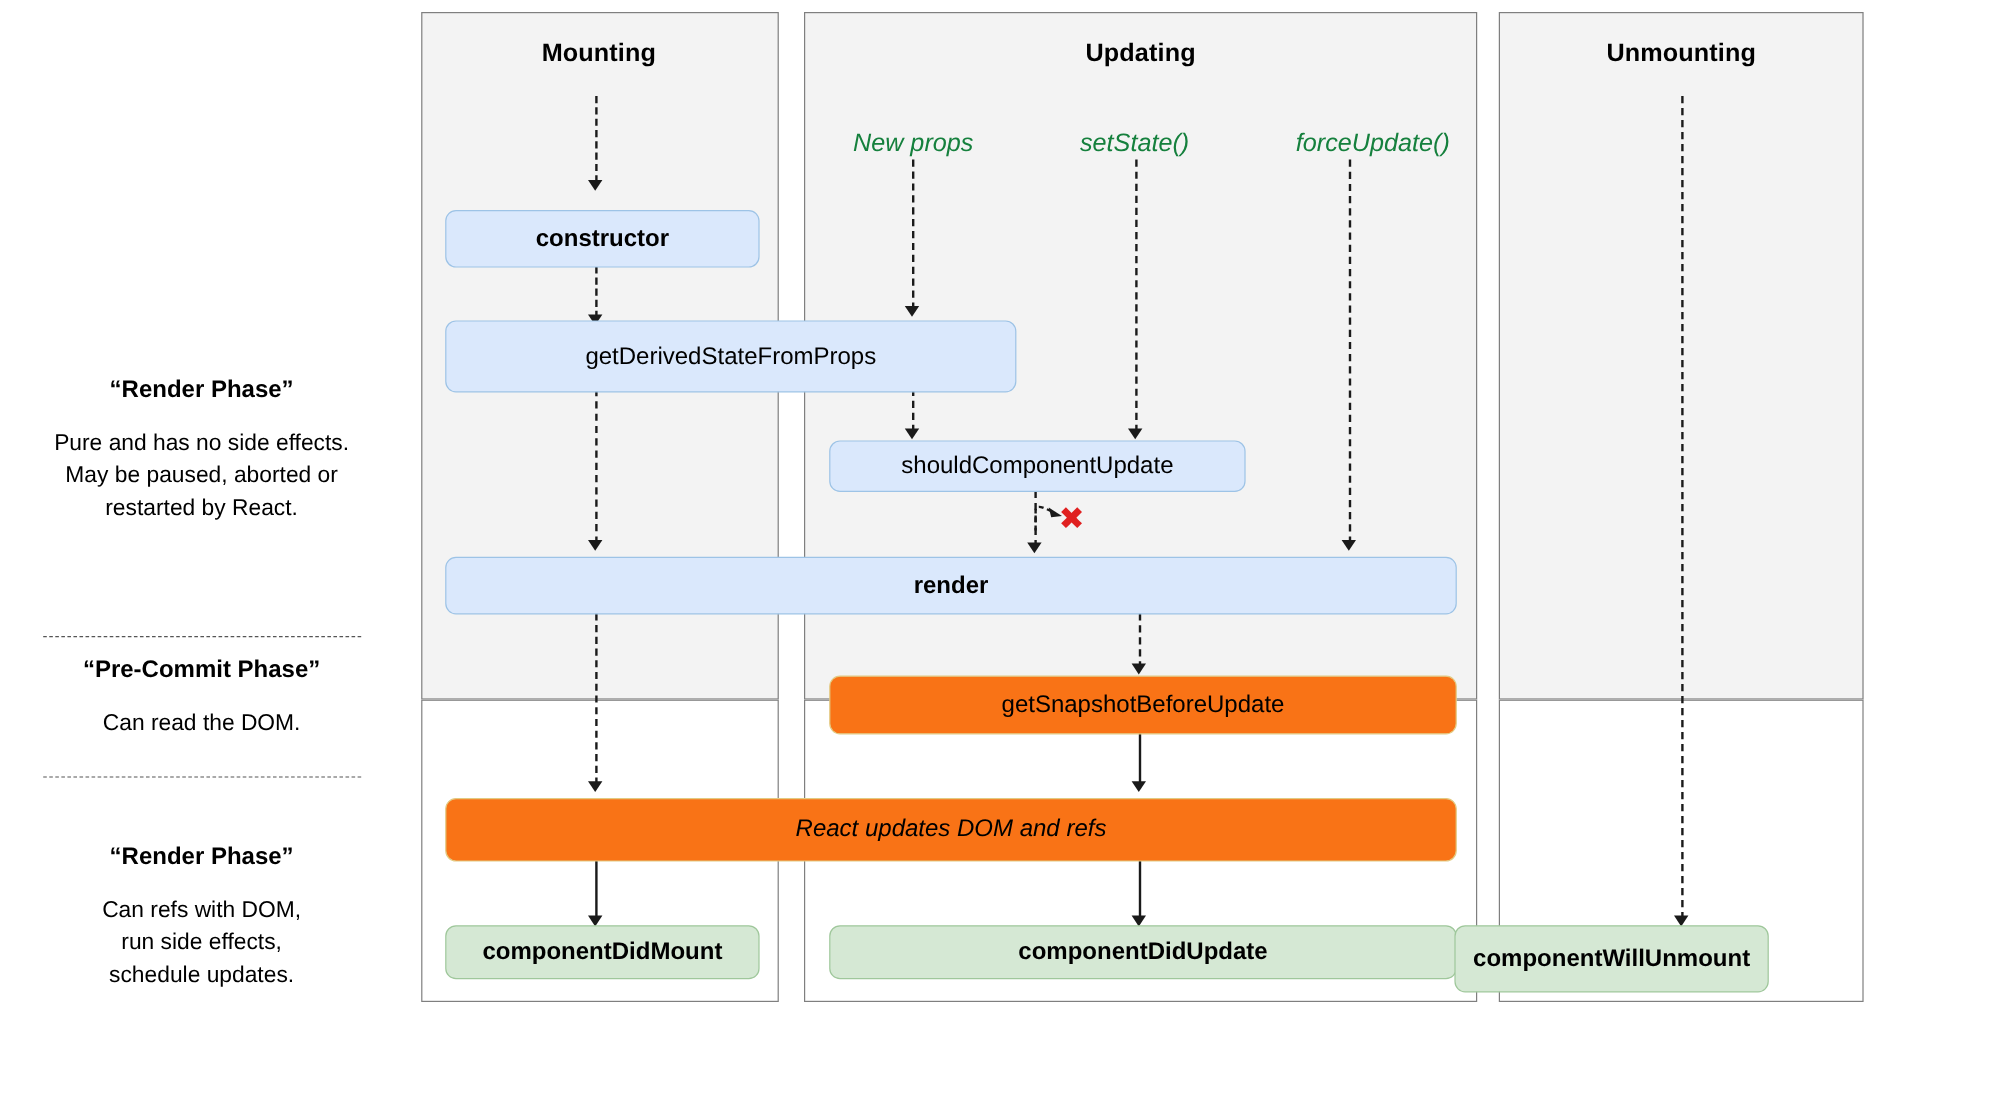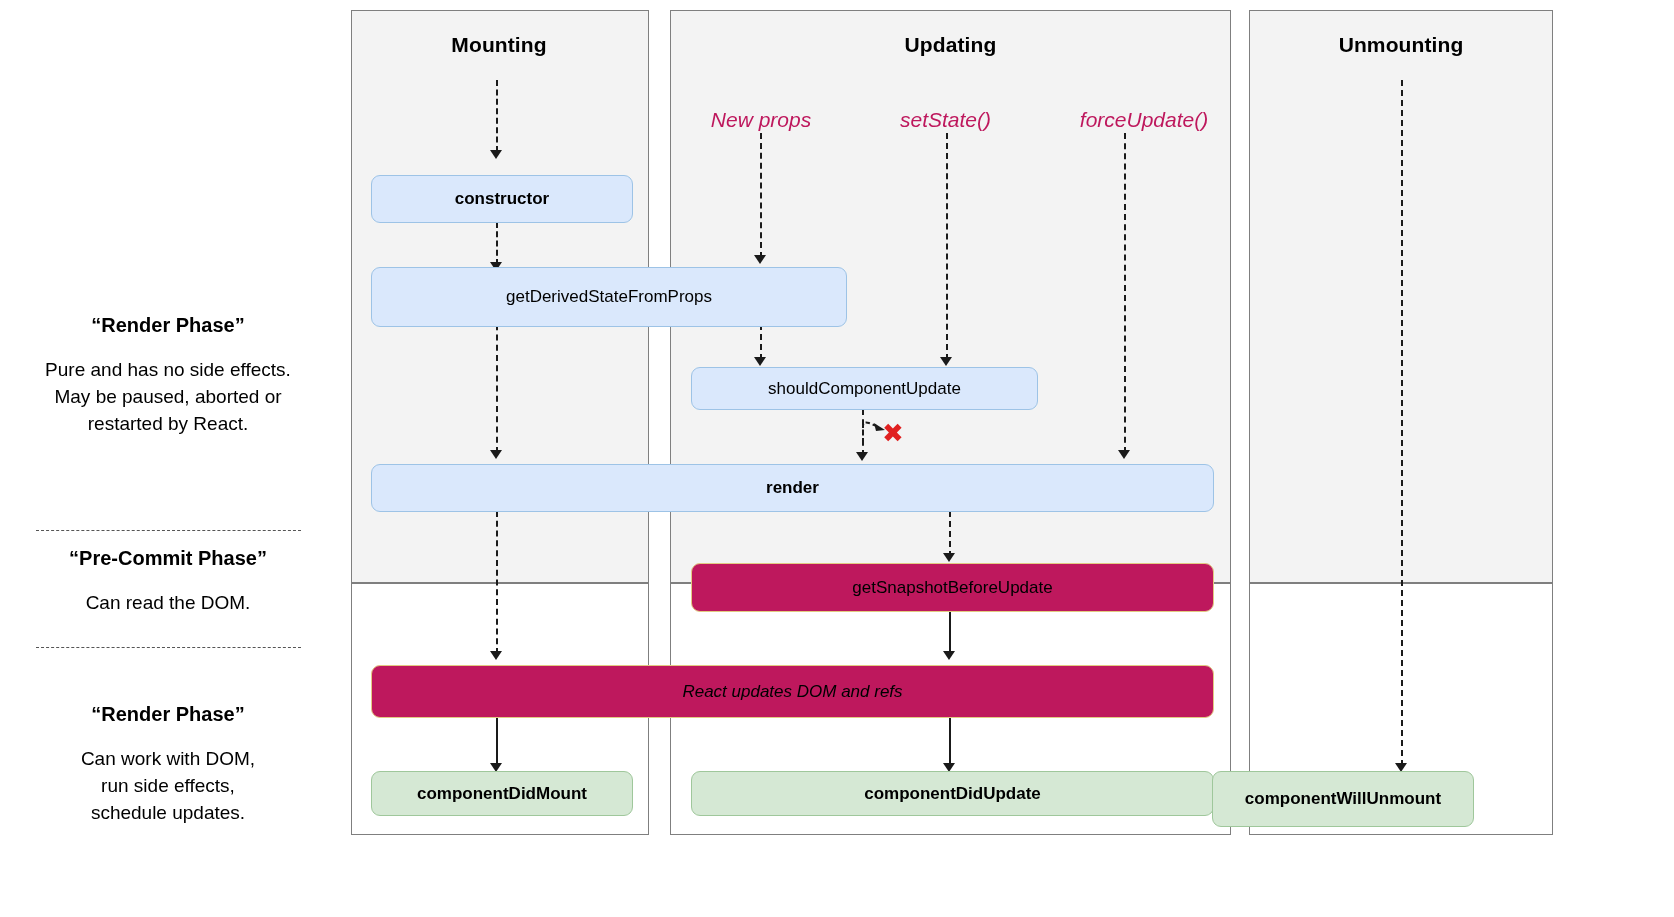--- a/index.html
+++ b/index.html
@@ -31,38 +31,38 @@
     color: #000;
     letter-spacing: .1px;
   }
 
   
   .trigger {
     position: absolute;
     text-align: center;
     font-style: italic;
     font-size: 21px;
-    color: #be185d;
+    color: #15803d;
     white-space: nowrap;
   }
 
   
   .node {
     position: absolute;
     border-radius: 9px;
     display: flex;
     align-items: center;
     justify-content: center;
-    font-size: 17px;
+    font-size: 20px;
     color: #000;
     text-align: center;
     line-height: 1.15;
   }
   .node.blue   { background: #dae8fc; border: 1px solid #9dc3e6; }
-  .node.yellow { background: #be185d; border: 1px solid #e2ca82; }
+  .node.yellow { background: #f97316; border: 1px solid #e2ca82; }
   .node.green  { background: #d5e8d4; border: 1px solid #9fc79b; }
   .node.bold   { font-weight: bold; }
   .node.italic { font-style: italic; }
 
   
   .vline {
     position: absolute;
     width: 0;
     border-left: 2px dashed #1a1a1a;
   }
@@ -129,21 +129,21 @@
 
   <div class="phase" style="top:547px;">
     <div class="phase-title">“Pre-Commit Phase”</div>
     <div class="phase-desc" style="white-space:pre-line;">Can read the DOM.</div>
   </div>
 
   <div class="hdash" style="top:647px;"></div>
 
   <div class="phase" style="top:703px;">
     <div class="phase-title">“Render Phase”</div>
-    <div class="phase-desc" style="white-space:pre-line;">Can work with DOM,
+    <div class="phase-desc" style="white-space:pre-line;">Can refs with DOM,
 run side effects,
 schedule updates.</div>
   </div>
 
   <div class="panel-gray" style="left:351px; top:10px;  width:298px; height:573px;"></div>
   <div class="panel" style="left:351px; top:583px; width:298px; height:252px;"></div>
 
   <div class="panel-gray" style="left:670px; top:10px;  width:561px; height:573px;"></div>
   <div class="panel" style="left:670px; top:583px; width:561px; height:252px;"></div>
 

